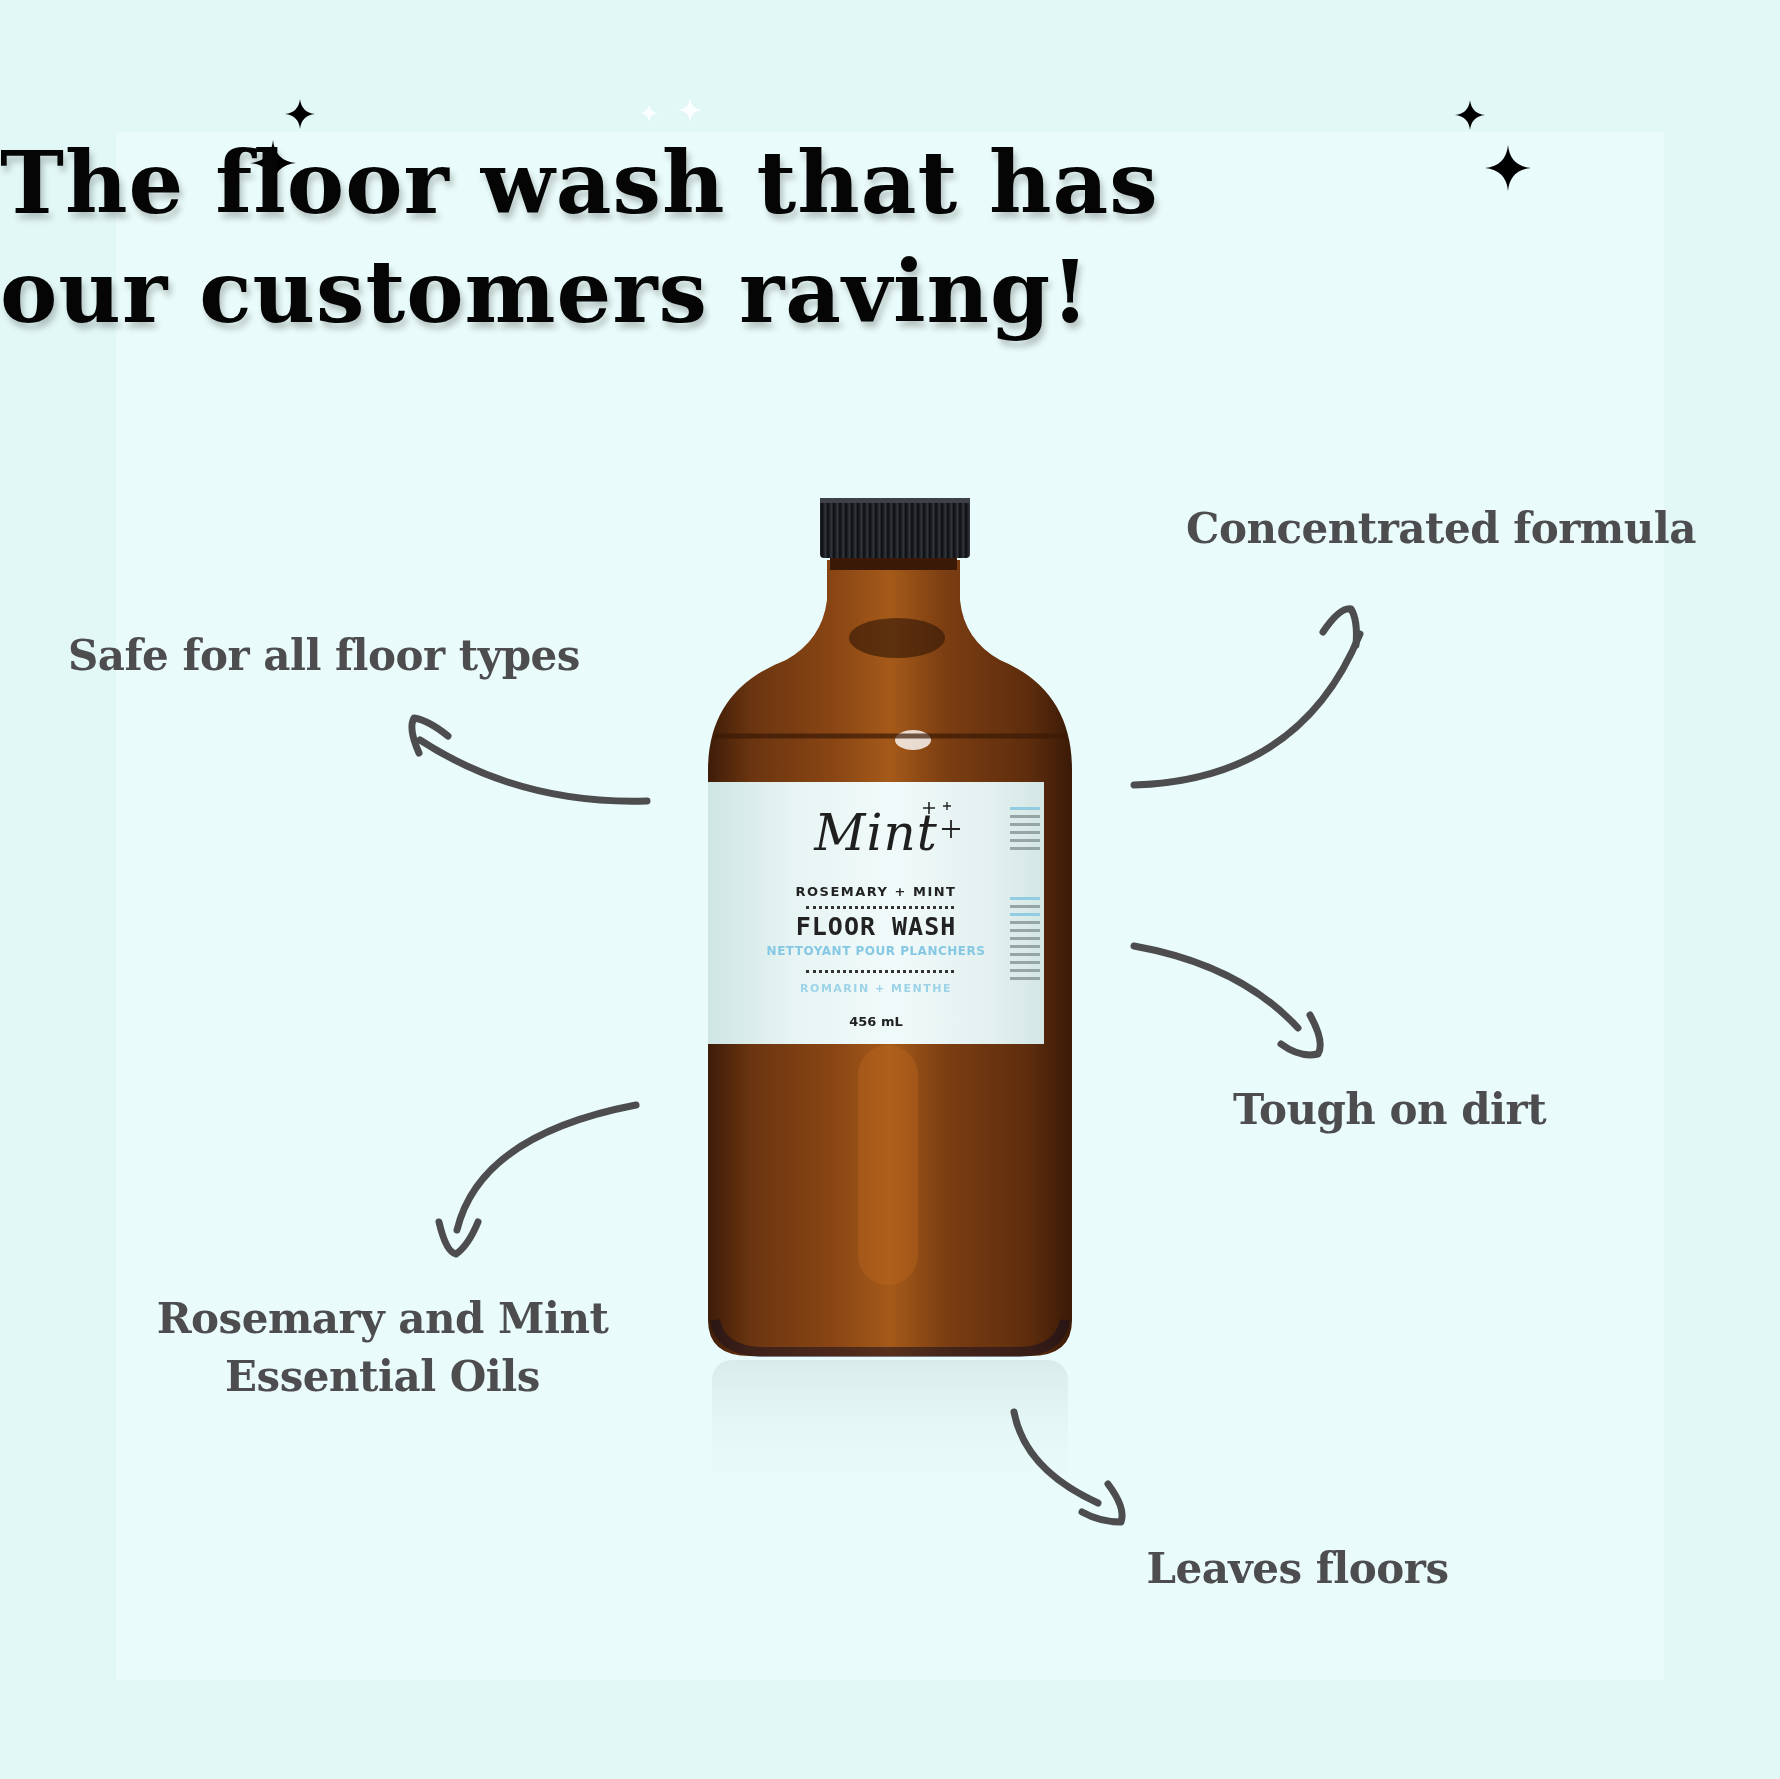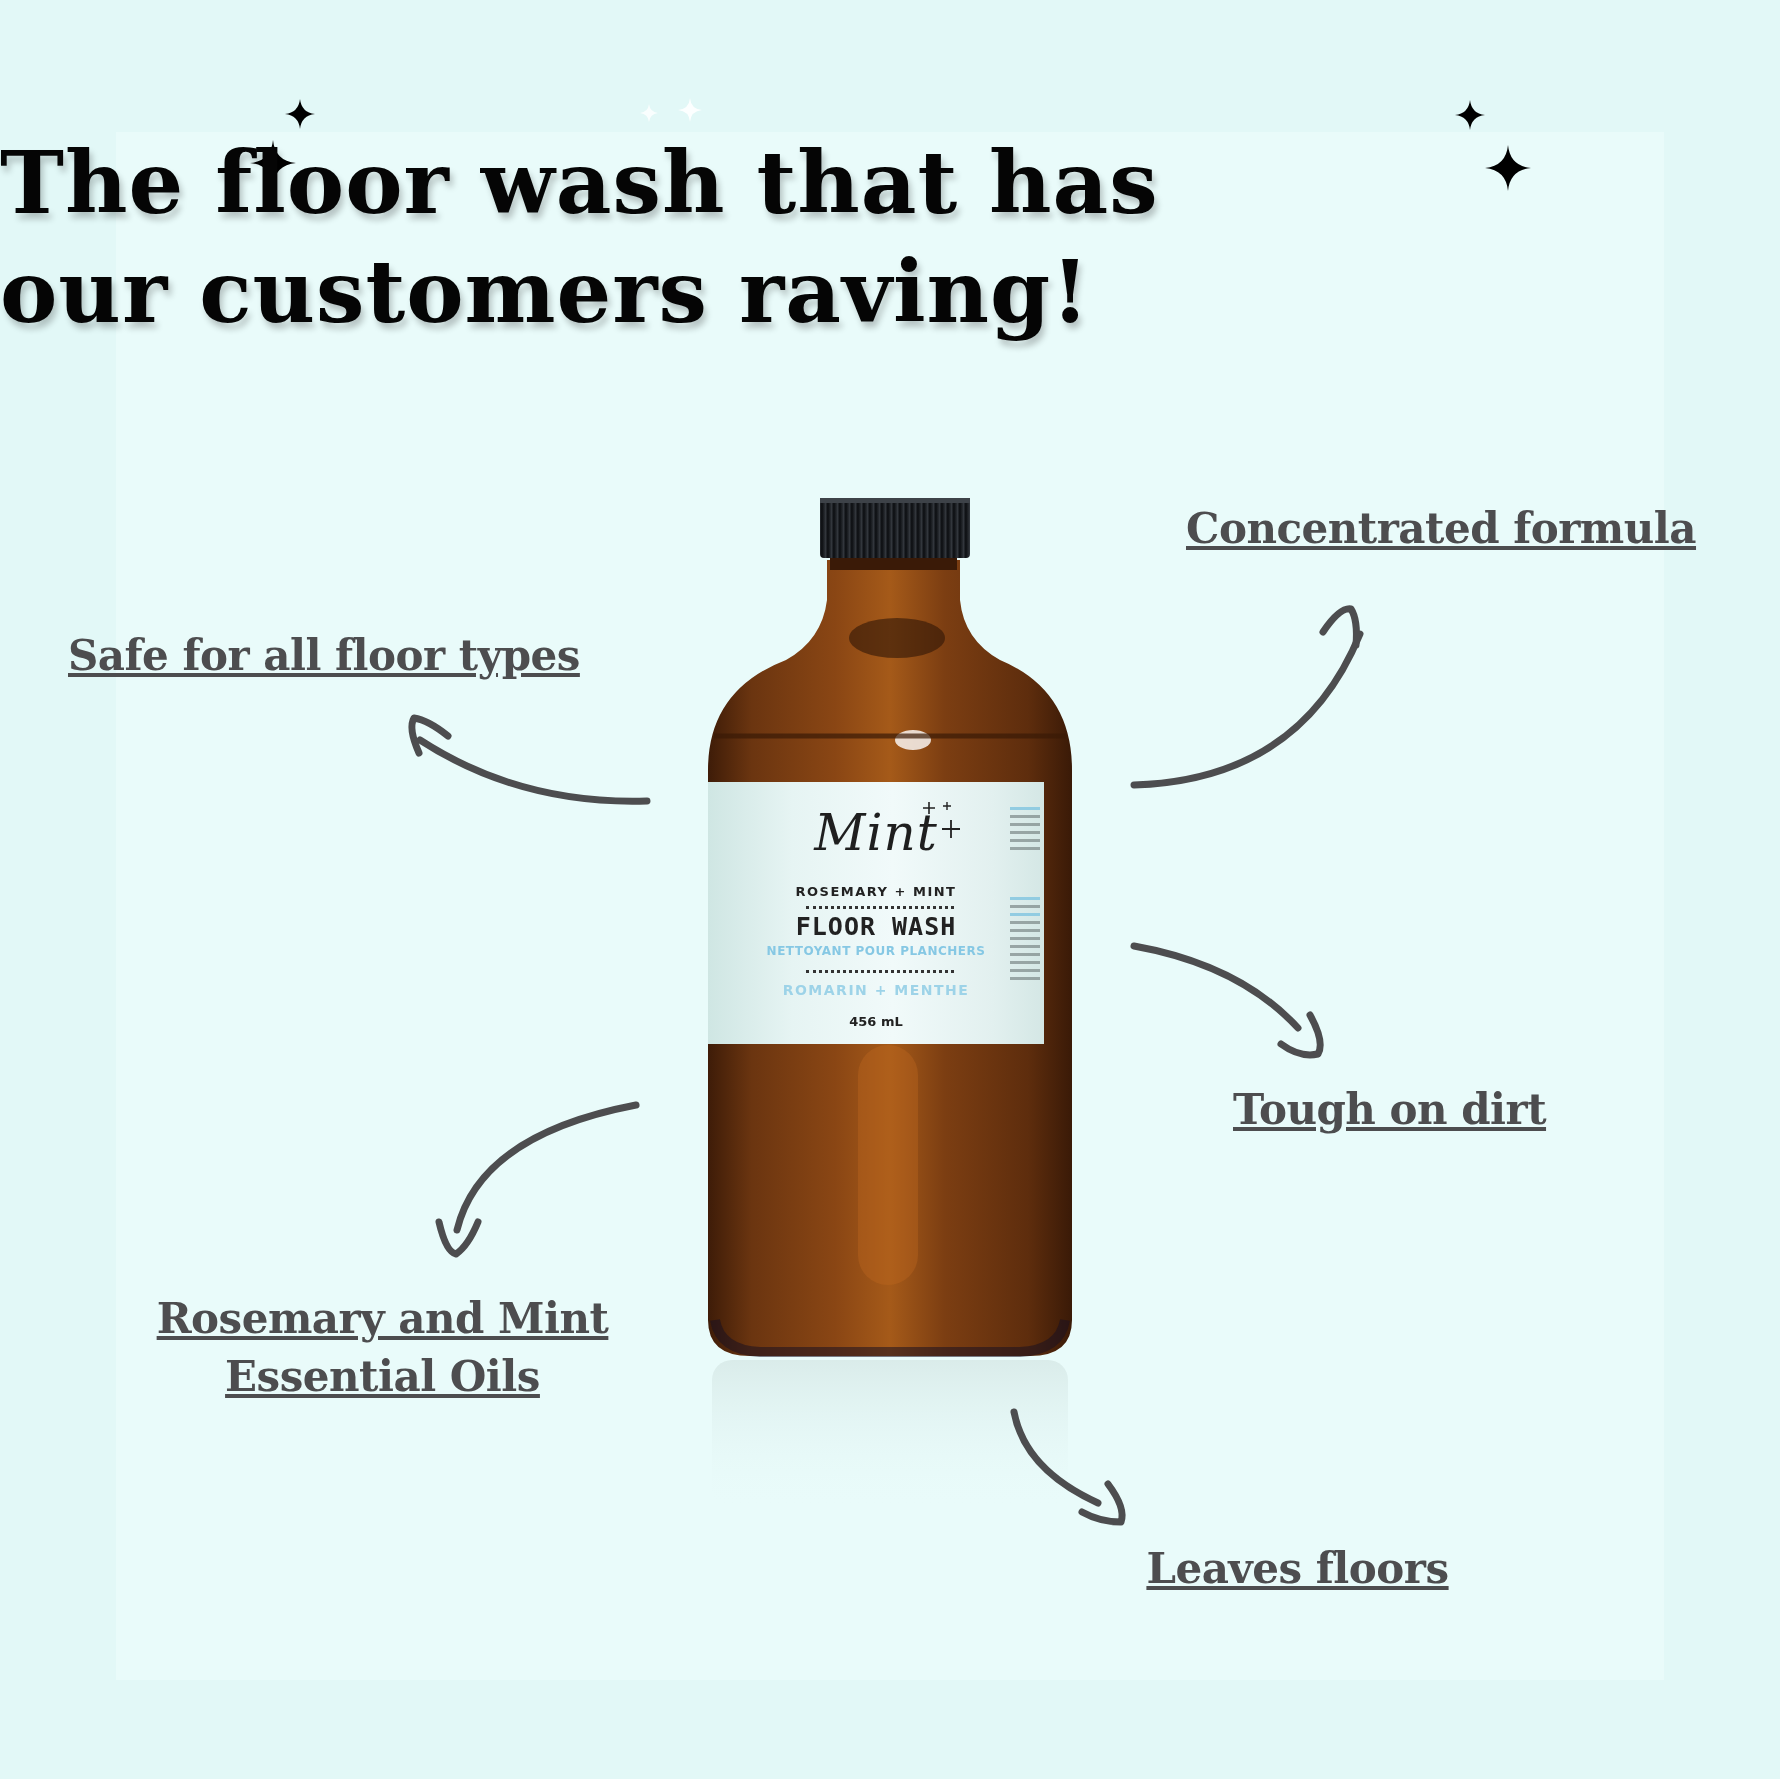--- a/index.html
+++ b/index.html
@@ -18,21 +18,20 @@
     font-family:"DejaVu Serif", serif; font-weight:bold;
     font-size:86px; line-height:109px; letter-spacing:1px;
     text-shadow:3px 6px 6px rgba(0,0,0,0.22);
   }
   .title div { white-space:nowrap; }
   .sparkle { position:absolute; }
   .feature {
     position:absolute; color:#4d4d4f; font-family:"DejaVu Serif", serif;
     font-weight:bold; font-size:42px; line-height:58px; white-space:nowrap;
     letter-spacing:-0.5px;
-    text-decoration:underline;
   }
   .feature.center { text-align:center; }
   svg.arrows { position:absolute; left:0; top:0; }
   
   .bottle { position:absolute; left:0; top:0; width:1780px; height:1779px; }
   .label {
     position:absolute; left:708px; top:782px; width:336px; height:262px;
     background:linear-gradient(90deg,#cfe6e3 0%,#e6f4f3 25%,#f1fafa 55%,#e2f0ef 85%,#d4e7e5 100%);
     text-align:center; color:#222;
   }
@@ -123,21 +122,21 @@
     <path d="M8,0 L8,12 M2,6 L14,6" stroke="#222" stroke-width="1.6"></path>
     <path d="M26,0 L26,8 M22,4 L30,4" stroke="#222" stroke-width="1.4"></path>
     <path d="M30,18 L30,36 M21,27 L39,27" stroke="#222" stroke-width="1.8"></path>
   </svg>
   <div class="logo">Mint</div>
   <div class="label-sub" style="top:102px;font-size:13px;font-weight:bold;letter-spacing:1.5px;color:#222">ROSEMARY + MINT</div>
   <div class="dots" style="top:124px"></div>
   <div class="label-sub" style="top:130px;font-size:25px;font-weight:bold;letter-spacing:1px;color:#222;font-family:'DejaVu Sans Mono', monospace">FLOOR WASH</div>
   <div class="label-sub" style="top:162px;font-size:12px;font-weight:bold;color:#86c8e4;letter-spacing:.5px">NETTOYANT POUR PLANCHERS</div>
   <div class="dots" style="top:188px"></div>
-  <div class="label-sub" style="top:200px;font-size:14px;font-weight:bold;color:#9dd3e8;letter-spacing:1.5px">ROMARIN + MENTHE</div>
+  <div class="label-sub" style="top:200px;font-size:11px;font-weight:bold;color:#9dd3e8;letter-spacing:1.5px">ROMARIN + MENTHE</div>
   <div class="label-sub" style="top:232px;font-size:13px;font-weight:bold;color:#222">456 mL</div>
   <div class="side-lines" style="top:20px">
       <i class="b"></i>
       <i></i>
       <i></i>
       <i></i>
       <i></i>
       <i></i>
     </div>
   <div class="side-lines" style="top:110px">

